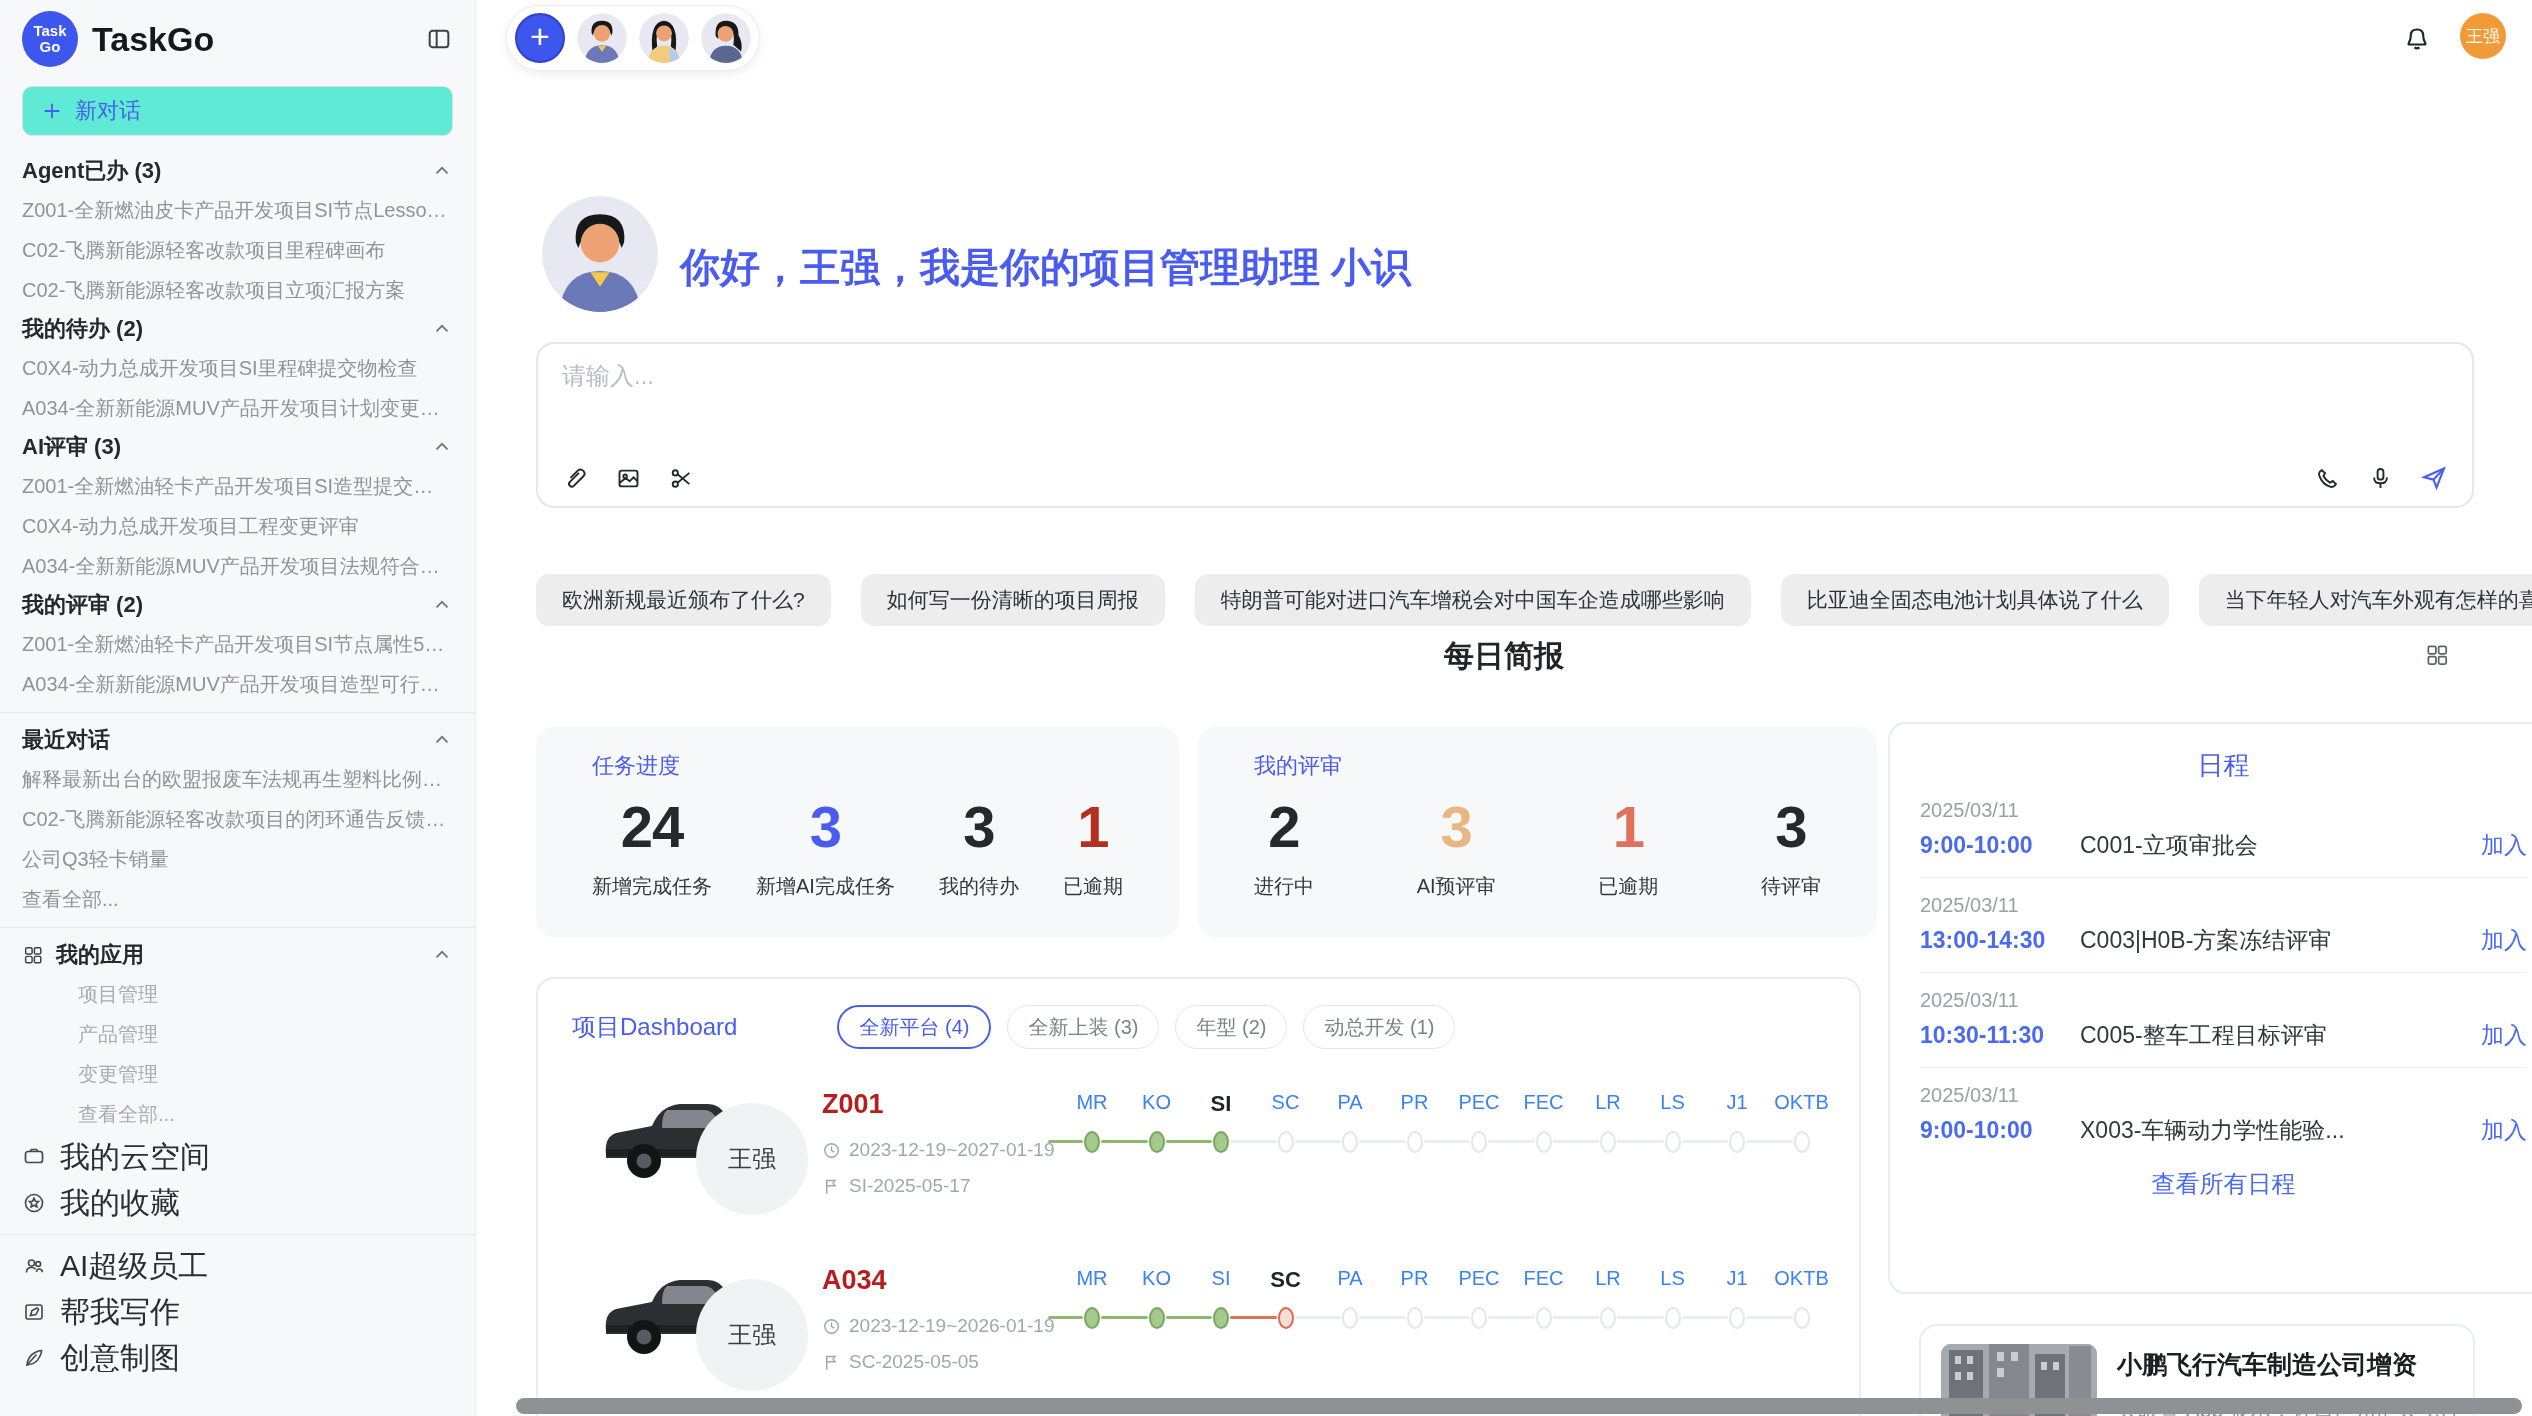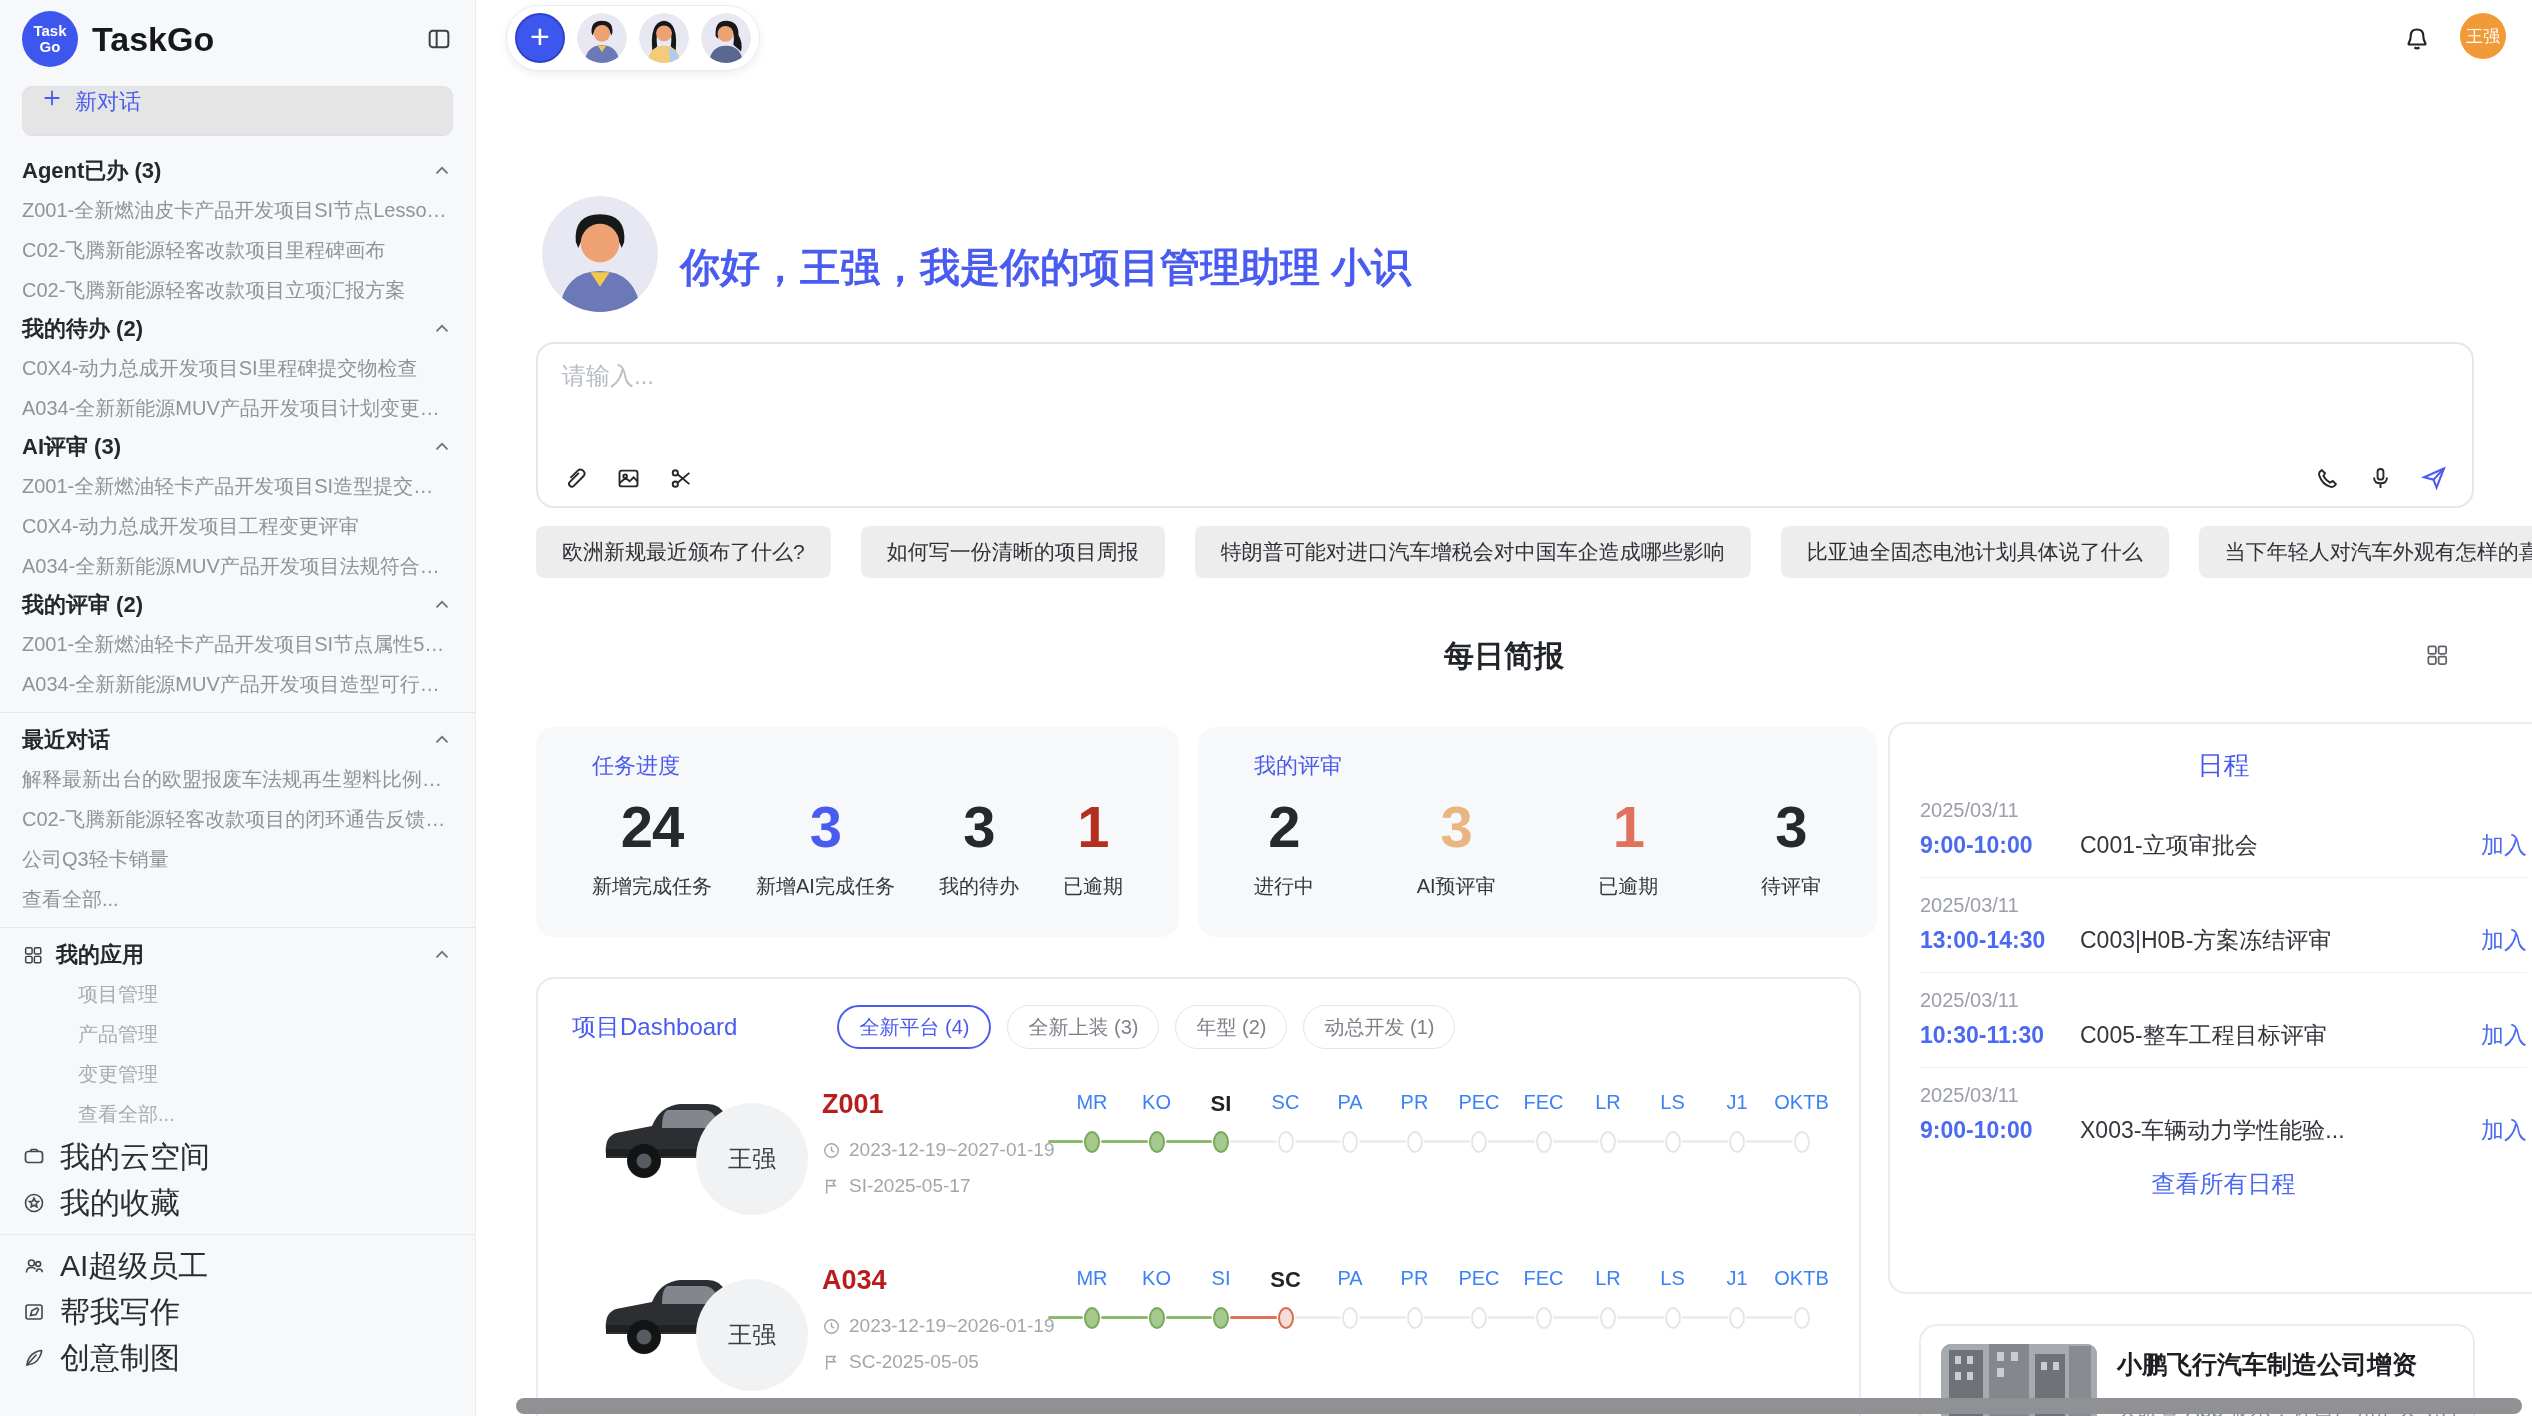--- a/index.html
+++ b/index.html
@@ -9,21 +9,21 @@
   svg{display:block}
 
   
   #sidebar{position:absolute;left:0;top:0;width:476px;height:1416px;background:#f7f8fa;
            border-right:1px solid #ebecee;box-sizing:border-box;padding:0 22px;overflow:hidden;}
   .logo-row{display:flex;align-items:center;height:78px;gap:14px;}
   .logo-circle{width:56px;height:56px;border-radius:50%;background:#3d56ee;color:#fff;display:flex;
                flex-direction:column;align-items:center;justify-content:center;font-size:15px;font-weight:700;line-height:1.1;}
   .app-title{font-size:34px;font-weight:700;color:#17181b;flex:1;}
   .icon-plain{color:#3c4045;}
-  .new-chat{height:48px;background:#e5e5e5;border:1px solid #dcdfee;border-radius:10px;display:flex;
+  .new-chat{height:48px;background:#5eead4;border:1px solid #dcdfee;border-radius:10px;display:flex;align-items:center;
             padding:0 18px;gap:12px;color:#4a5cf0;font-size:22px;margin:8px 0 16px;cursor:pointer;}
   .sec-h{height:38px;display:flex;align-items:center;justify-content:space-between;gap:18px;}
   .sec-h .left{display:flex;align-items:center;gap:12px;}
   .sec-title{font-size:22px;font-weight:700;color:#26282c;}
   .chev{color:#6e7278;}
   .sec-item{height:40px;line-height:40px;font-size:20px;color:#8f939a;white-space:nowrap;overflow:hidden;
             text-overflow:ellipsis;cursor:pointer;}
   .app-sub{padding-left:56px;color:#a7acb4;}
   .divider{height:1px;background:#e7e8ea;margin:8px -22px;}
   .row-link{height:46px;display:flex;align-items:center;gap:14px;font-size:30px;color:#2a2d31;cursor:pointer;}
@@ -50,22 +50,22 @@
   .input-card{position:absolute;left:60px;width:1938px;top:342px;height:166px;border:2px solid #e5e7ec;
               border-radius:18px;box-sizing:border-box;background:#fff;}
   .input-card textarea{position:absolute;left:22px;top:14px;right:22px;height:90px;border:none;outline:none;
               resize:none;font-size:24px;color:#26282c;font-family:inherit;background:transparent;}
   .input-card textarea::placeholder{color:#b8bcc4;}
   .tools-left{position:absolute;left:24px;bottom:14px;display:flex;gap:26px;color:#26282c;align-items:center;}
   .tools-right{position:absolute;right:24px;bottom:14px;display:flex;gap:26px;align-items:center;color:#26282c;}
   .tools-left svg,.tools-right svg{cursor:pointer;}
 
   .chips{position:absolute;left:60px;top:526px;display:flex;gap:30px;}
-  .chip{height:52px;background:#ededee;border-radius:8px;display:flex;align-items:center;padding:0 26px;
-        font-size:21px;color:#303236;white-space:nowrap;cursor:pointer;}
+  .chip{height:52px;background:#ededee;border-radius:13px;display:flex;align-items:center;padding:0 26px;
+        font-size:21px;color:#303236;white-space:nowrap;cursor:pointer;margin-top:48px;}
 
   .brief-title{position:absolute;left:0;right:0;top:636px;text-align:center;font-size:30px;font-weight:700;color:#212428;}
   .grid4{position:absolute;right:82px;top:642px;color:#5f6368;cursor:pointer;}
 
   .stat-card{position:absolute;top:727px;height:210px;background:#f7f8fa;border-radius:18px;box-sizing:border-box;
              padding:24px 56px;}
   #stat0{left:60px;width:643px;}
   #stat1{left:722px;width:679px;}
   .stat-label{font-size:22px;color:#4a5cf0;}
   .stat-row{display:flex;justify-content:space-between;margin-top:14px;}

